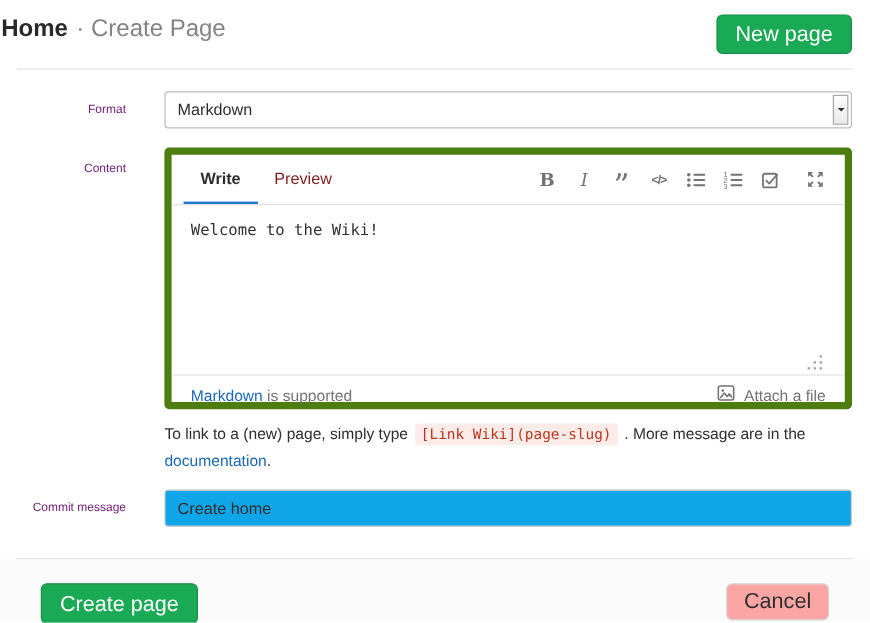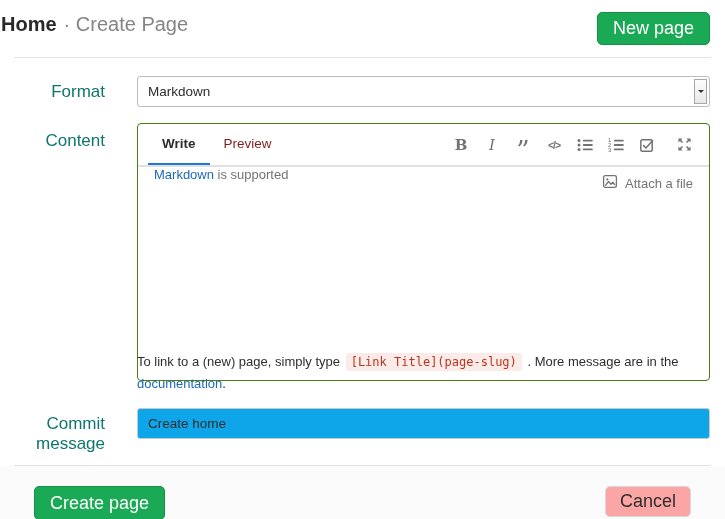--- a/index.html
+++ b/index.html
@@ -13,36 +13,36 @@
   .title-rest{font-weight:400;color:#848484;margin-left:7px;}
   .btn{display:flex;align-items:center;justify-content:center;font-size:18px;
        border-radius:5px;box-sizing:border-box;cursor:pointer;white-space:nowrap;}
   .btn-green{background:#1aaa55;border:1px solid #168f48;color:#fff;}
   .btn-default{background:#fca5a5;border:1px solid #d8d8d8;color:#2e2e2e;}
   .new-page-btn{right:15px;top:12px;height:33px;padding:0 15px;}
   .hr{border-top:1px solid #e3e3e3;height:0;}
   .hr1{left:14px;right:14px;top:57px;}
 
   
-  .form-label{left:0;width:105px;text-align:right;font-size:17px;color:#0f766e;line-height:20px;}
+  .form-label{left:0;width:105px;text-align:right;font-size:10px;color:#701a75;line-height:20px;}
   .label-format{top:82px;}
   .label-content{top:131px;}
   .label-commit{top:414px;}
 
   
   .select{left:137px;top:76px;width:573px;height:31px;border:1px solid #bdbdbd;border-radius:3px;
           background:#fff;box-sizing:border-box;display:flex;align-items:center;
           padding-left:10px;font-size:13.5px;color:#2e2e2e;}
   .select-arrow{position:absolute;right:2px;top:2px;bottom:2px;width:13px;
           background:linear-gradient(#fdfdfd,#e9e9e9);border:1px solid #a8a8a8;
           box-sizing:border-box;display:flex;align-items:center;justify-content:center;}
   .select-arrow i{width:0;height:0;border:3.5px solid transparent;border-top-color:#333;margin-top:3px;}
 
   
-  .editor{left:137px;top:123px;width:573px;height:258px;border:1px solid #4d7c0f;border-radius:4px;
+  .editor{left:137px;top:123px;width:573px;height:218px;border:6px solid #4d7c0f;border-radius:4px;
           box-sizing:border-box;background:#fff;}
   .tabs{height:42px;border-bottom:1px solid #e1e1e1;box-sizing:border-box;display:flex;
         align-items:stretch;padding-left:10px;}
   .tab{padding:0 14px;line-height:39px;font-size:13.5px;color:#7f1d1d;cursor:pointer;
        border-bottom:2px solid transparent;}
   .tab.active{color:#2e2e2e;font-weight:700;border-bottom-color:#1f78d1;}
   .toolbar{margin-left:auto;display:flex;align-items:center;gap:13px;padding-right:16px;}
   .ticon{width:18px;height:18px;display:flex;align-items:center;justify-content:center;
          color:#737373;cursor:pointer;font-size:14px;}
   .ticon svg{display:block;}
@@ -53,21 +53,21 @@
   .ti-full{margin-left:6px;}
 
   .editor-body{position:relative;height:141px;box-sizing:border-box;padding:12px 16px;
          font-family:"DejaVu Sans Mono",monospace;font-size:13px;line-height:20px;color:#303030;
          cursor:text;}
   .grip{position:absolute;right:18px;bottom:3px;width:13px;height:13px;cursor:nwse-resize;}
   .grip::after{content:"";position:absolute;left:0;top:0;width:2px;height:2px;background:transparent;
          box-shadow:10px 0 #a6a6a6,10px 5px #a6a6a6,5px 5px #a6a6a6,
                     10px 10px #a6a6a6,5px 10px #a6a6a6,0 10px #a6a6a6;}
   .editor-footer{height:33px;border-top:1px solid #e1e1e1;box-sizing:border-box;display:flex;
-         padding:0 16px;font-size:13px;color:#737373;}
+         align-items:center;padding:0 16px;font-size:13px;color:#737373;}
   .link{color:#1b69b6;text-decoration:none;cursor:pointer;}
   .attach{margin-left:auto;display:flex;align-items:center;gap:7px;color:#737373;cursor:pointer;}
 
   
   .help{left:137px;top:351px;width:577px;font-size:13px;line-height:21px;color:#2e2e2e;}
   .code-chip{font-family:"DejaVu Sans Mono",monospace;font-size:12px;color:#c0341d;
          background:#fbece9;padding:2px 5px;border-radius:3px;margin:0 2px;}
 
   
   .commit-input{left:137px;top:408px;width:573px;height:31px;border:1px solid #c9c9c9;border-radius:3px;
@@ -138,39 +138,43 @@
         <span class="ticon ti-full">
           <svg width="15" height="15" viewBox="0 0 16 16" fill="#737373">
               <path d="M1.5 1.5 h4.4 L4.3 3.1 6.4 5.2 5.2 6.4 3.1 4.3 1.5 5.9 Z"></path>
               <path d="M14.5 1.5 v4.4 L12.9 4.3 10.8 6.4 9.6 5.2 11.7 3.1 10.1 1.5 Z"></path>
               <path d="M1.5 14.5 v-4.4 L3.1 11.7 5.2 9.6 6.4 10.8 4.3 12.9 5.9 14.5 Z"></path>
               <path d="M14.5 14.5 h-4.4 L11.7 12.9 9.6 10.8 10.8 9.6 12.9 11.7 14.5 10.1 Z"></path>
             </svg>
         </span>
       </div>
     </div>
+    <div class="editor-body">
+      <span>Welcome to the Wiki!</span>
+      <span class="grip"></span>
+    </div>
     <div class="editor-footer">
       <span>
         <span class="link">Markdown</span><span> is supported</span>
       </span>
       <span class="attach">
         <span>
           <svg width="16" height="15" viewBox="0 0 16 15" fill="none" stroke="#737373" stroke-width="1.3">
               <rect x="1.6" y="1.7" width="12.8" height="11.6" rx="1.6"></rect>
               <circle cx="5.3" cy="5.4" r="1.1" fill="#737373" stroke="none"></circle>
               <path d="M3.2 11.6 L6.6 7.5 L9 10.4 L10.8 8.2 L13 11.2" stroke-linejoin="round"></path>
             </svg>
         </span>
         <span>Attach a file</span>
       </span>
     </div>
   </div>
 
   <div class="abs help">
-    <span>To link to a (new) page, simply type </span><code class="code-chip">[Link Title](page-slug)</code><span> . More message are in the </span><span class="link">documentation</span><span>.</span>
+    <span>To link to a (new) page, simply type </span><code class="code-chip">[Link Wiki](page-slug)</code><span> . More message are in the </span><span class="link">documentation</span><span>.</span>
   </div>
 
   <div class="abs form-label label-commit">Commit message</div>
   <input class="abs commit-input" type="text" value="Create home" style="">
 
   <div class="abs footer-bg"></div>
   <div class="abs hr hr2"></div>
   <div class="abs btn btn-green create-btn">Create page</div>
   <div class="abs btn btn-default cancel-btn">Cancel</div>
 

